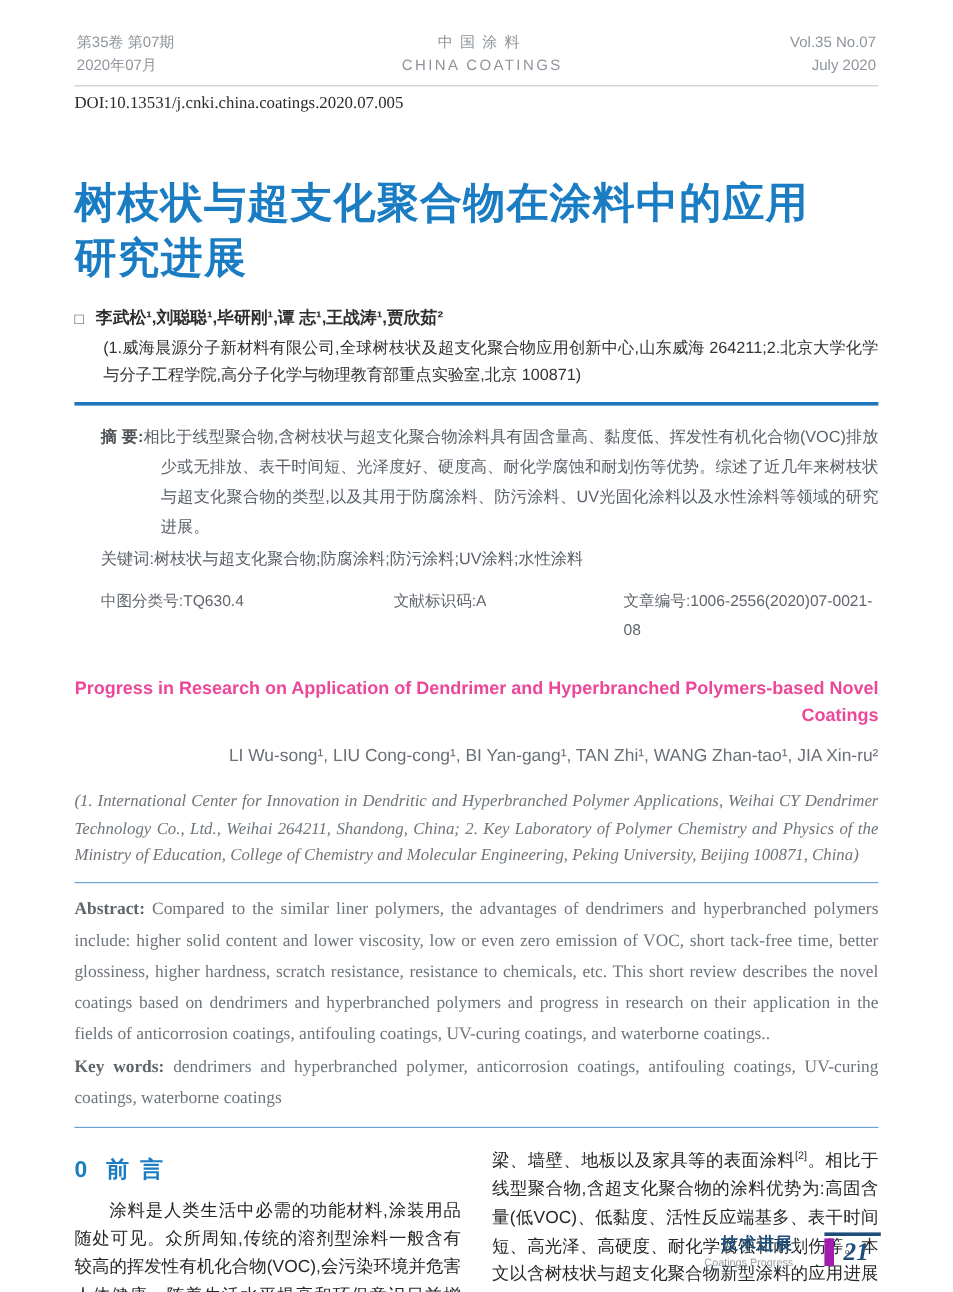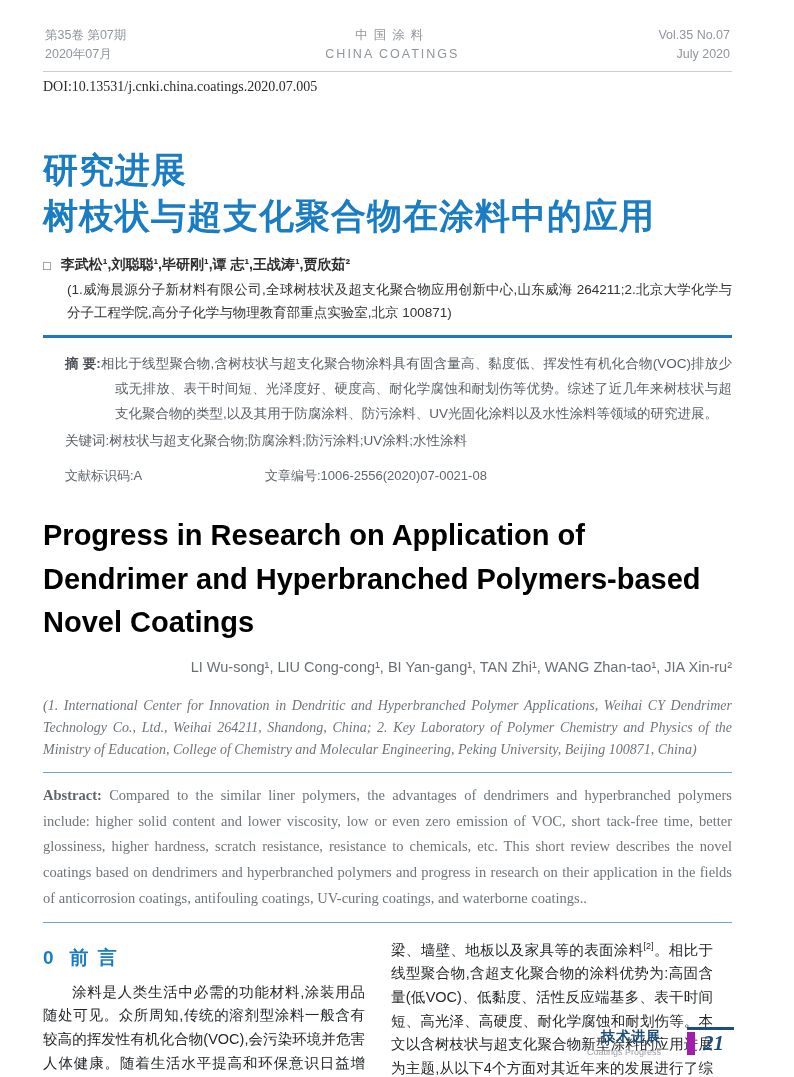--- a/index.html
+++ b/index.html
@@ -1,20 +1,20 @@
 <!DOCTYPE html>
 <html><head>
 <meta charset="utf-8">
 <style>
   * { margin:0; padding:0; box-sizing:border-box; }
   html,body { background:#ffffff; }
   body { font-family:"Liberation Sans", sans-serif; }
   .page {
     width:794px; height:1077px; margin:0 auto; background:#ffffff;
-    padding:26px 62px 0 43px; position:relative; overflow:hidden;
+    padding:26px 62px 0 62px; position:relative; overflow:hidden;
   }
   
   .journal-header { display:flex; justify-content:space-between; align-items:flex-start;
     color:#8f959b; font-size:12.5px; line-height:1.55; padding:0 2px; }
   .jh-center { text-align:center; }
   .jh-right { text-align:right; }
   .jh-cn { letter-spacing:6px; }
   .jh-cn-sub { letter-spacing:2px; }
   .header-rule { border:none; border-top:1px solid #c9cdd1; margin:6px 0 7px 0; }
   .doi-line { font-family:"Liberation Serif", serif; color:#2b2b2b; font-size:14px; }
@@ -27,21 +27,21 @@
   .affil-cn { margin:4px 0 0 24px; font-size:13.5px; color:#333; line-height:1.7; text-align:justify; }
   .blue-rule-thick { border:none; border-top:3px solid #2077be; margin:10px 0 0 0; }
   
   .abs-cn-block { padding:14px 0 0 22px; color:#595f66; font-size:13.5px; line-height:1.85; }
   .hang { padding-left:50px; text-indent:-50px; text-align:justify; }
   .kw-cn { margin-top:2px; }
   .class-row { display:flex; margin-top:10px; color:#60666c; font-size:13px; }
   .class-row .c1 { width:255px; }
   .class-row .c2 { width:200px; }
   
-  .title-en { margin-top:26px; color:#000000; font-weight:bold; font-size:29px; line-height:1.5; letter-spacing:0; }
+  .title-en { margin-top:26px; color:#ec4899; font-weight:bold; font-size:15px; line-height:1.5; letter-spacing:0;text-align:right; }
   .authors-en { margin-top:14px; color:#6a6f74; font-size:14.5px;text-align:right; }
   .affil-en { margin-top:20px; font-family:"Liberation Serif", serif; font-style:italic;
     color:#6e7479; font-size:14px; line-height:1.6; text-align:justify; }
   .blue-rule-thin { border:none; border-top:1px solid #6aa3d8; margin:10px 0; }
   .abs-en { font-family:"Liberation Serif", serif; color:#6e7479; font-size:14.5px;
     line-height:1.78; text-align:justify; }
   .abs-en b { color:#5f656b; }
   .kw-en { margin-top:2px; }
   
   .body-wrap { display:flex; gap:26px; margin-top:16px; }
@@ -77,53 +77,57 @@
     </div>
     <div class="jh-right">
       <div>Vol.35 No.07</div>
       <div>July 2020</div>
     </div>
   </div>
   <hr class="header-rule">
   <div class="doi-line">DOI:10.13531/j.cnki.china.coatings.2020.07.005</div>
 
   <h1 class="title-cn">
+    <div>树枝状与超支化聚合物在涂料中的应用</div>
     <div>研究进展</div>
-    <div>树枝状与超支化聚合物在涂料中的应用</div>
   </h1>
 
   <div class="authors-row">
     <span class="author-marker">□</span>
     <span>李武松¹,刘聪聪¹,毕研刚¹,谭  志¹,王战涛¹,贾欣茹²</span>
   </div>
   <div class="affil-cn">(1.威海晨源分子新材料有限公司,全球树枝状及超支化聚合物应用创新中心,山东威海  264211;2.北京大学化学与分子工程学院,高分子化学与物理教育部重点实验室,北京  100871)</div>
 
   <hr class="blue-rule-thick">
 
   <div class="abs-cn-block">
     <div class="hang">
       <span style="font-weight:bold;color:#4b5157">摘  要:</span><span>相比于线型聚合物,含树枝状与超支化聚合物涂料具有固含量高、黏度低、挥发性有机化合物(VOC)排放少或无排放、表干时间短、光泽度好、硬度高、耐化学腐蚀和耐划伤等优势。综述了近几年来树枝状与超支化聚合物的类型,以及其用于防腐涂料、防污涂料、UV光固化涂料以及水性涂料等领域的研究进展。</span>
     </div>
     <div class="hang kw-cn">
       <span>关键词:</span><span>树枝状与超支化聚合物;防腐涂料;防污涂料;UV涂料;水性涂料</span>
     </div>
     <div class="class-row">
+      <span class="c1">中图分类号:TQ630.4</span>
       <span class="c2">文献标识码:A</span>
       <span class="c3">文章编号:1006-2556(2020)07-0021-08</span>
     </div>
   </div>
 
   <h2 class="title-en">Progress in Research on Application of Dendrimer and Hyperbranched Polymers-based Novel Coatings</h2>
   <div class="authors-en">LI Wu-song¹, LIU Cong-cong¹, BI Yan-gang¹, TAN Zhi¹, WANG Zhan-tao¹, JIA Xin-ru²</div>
   <div class="affil-en">(1. International Center for Innovation in Dendritic and Hyperbranched Polymer Applications, Weihai CY Dendrimer Technology Co., Ltd., Weihai 264211, Shandong, China; 2. Key Laboratory of Polymer Chemistry and Physics of the Ministry of Education, College of Chemistry and Molecular Engineering, Peking University, Beijing 100871, China)</div>
 
   <hr class="blue-rule-thin">
 
   <div class="abs-en">
     <b>Abstract:</b><span> Compared to the similar liner polymers, the advantages of dendrimers and hyperbranched polymers include: higher solid content and lower viscosity, low or even zero emission of VOC, short tack-free time, better glossiness, higher hardness, scratch resistance, resistance to chemicals, etc. This short review describes the novel coatings based on dendrimers and hyperbranched polymers and progress in research on their application in the fields of anticorrosion coatings, antifouling coatings, UV-curing coatings, and waterborne coatings..</span>
+  </div>
+  <div class="abs-en kw-en">
+    <b>Key words:</b><span> dendrimers and hyperbranched polymer, anticorrosion coatings, antifouling coatings, UV-curing coatings, waterborne coatings</span>
   </div>
 
   <hr class="blue-rule-thin">
 
   <div class="body-wrap">
     <div class="col">
       <div class="sec-head">
         <span class="num">0</span><span>前  言</span>
       </div>
       <p class="body-p indent">涂料是人类生活中必需的功能材料,涂装用品随处可见。众所周知,传统的溶剂型涂料一般含有较高的挥发性有机化合物(VOC),会污染环境并危害人体健康。随着生活水平提高和环保意识日益增强,人们对绿色、无污染、高品质涂料的需求与日俱增。</p>

